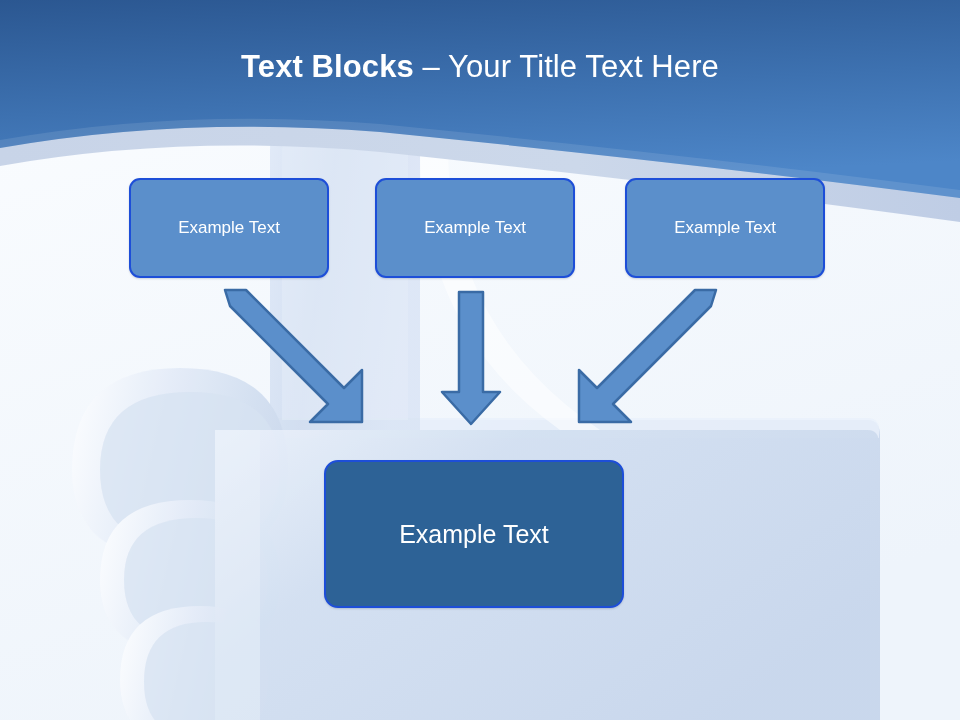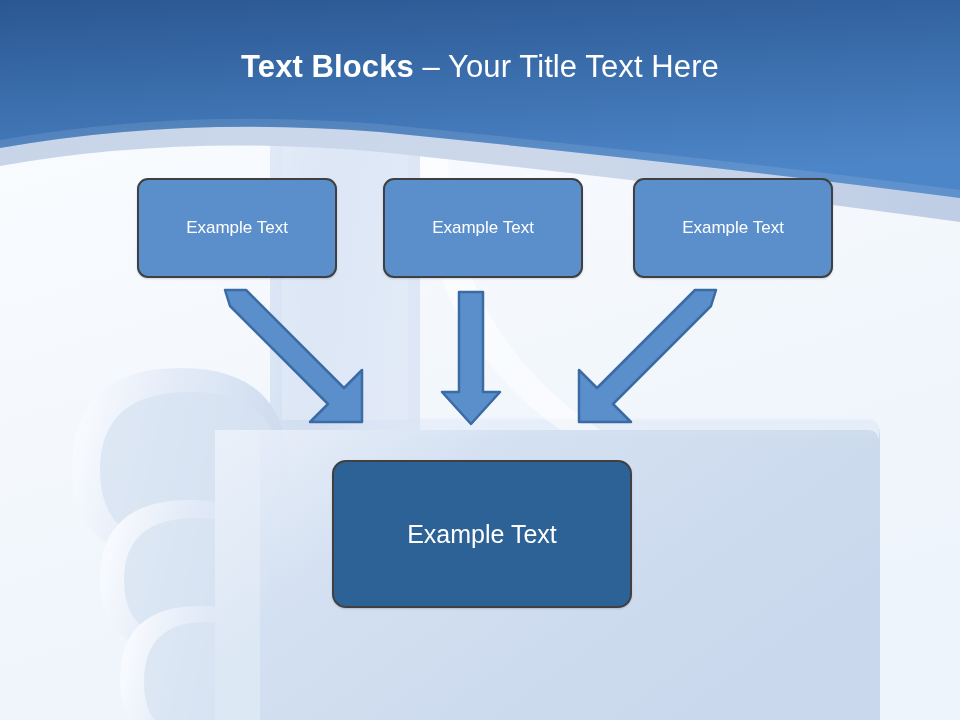--- a/index.html
+++ b/index.html
@@ -57,26 +57,25 @@
   }
 
   
   .node {
     position: absolute;
     box-sizing: border-box;
     display: flex;
     align-items: center;
     justify-content: center;
     border-radius: 11px;
-    border: 2px solid #404040;
+    border: 2px solid #1d4ed8;
     color: #ffffff;
     text-align: center;
     z-index: 30;
     box-shadow: 0 1px 2px rgba(20,40,70,0.18);
-    margin-left: 8px;
   }
   .node-top {
     width: 200px;
     height: 100px;
     background: #5b8fcb;
     font-size: 17px;
   }
   #node-top-1 { left: 129px; top: 178px; }
   #node-top-2 { left: 375px; top: 178px; }
   #node-top-3 { left: 625px; top: 178px; }

